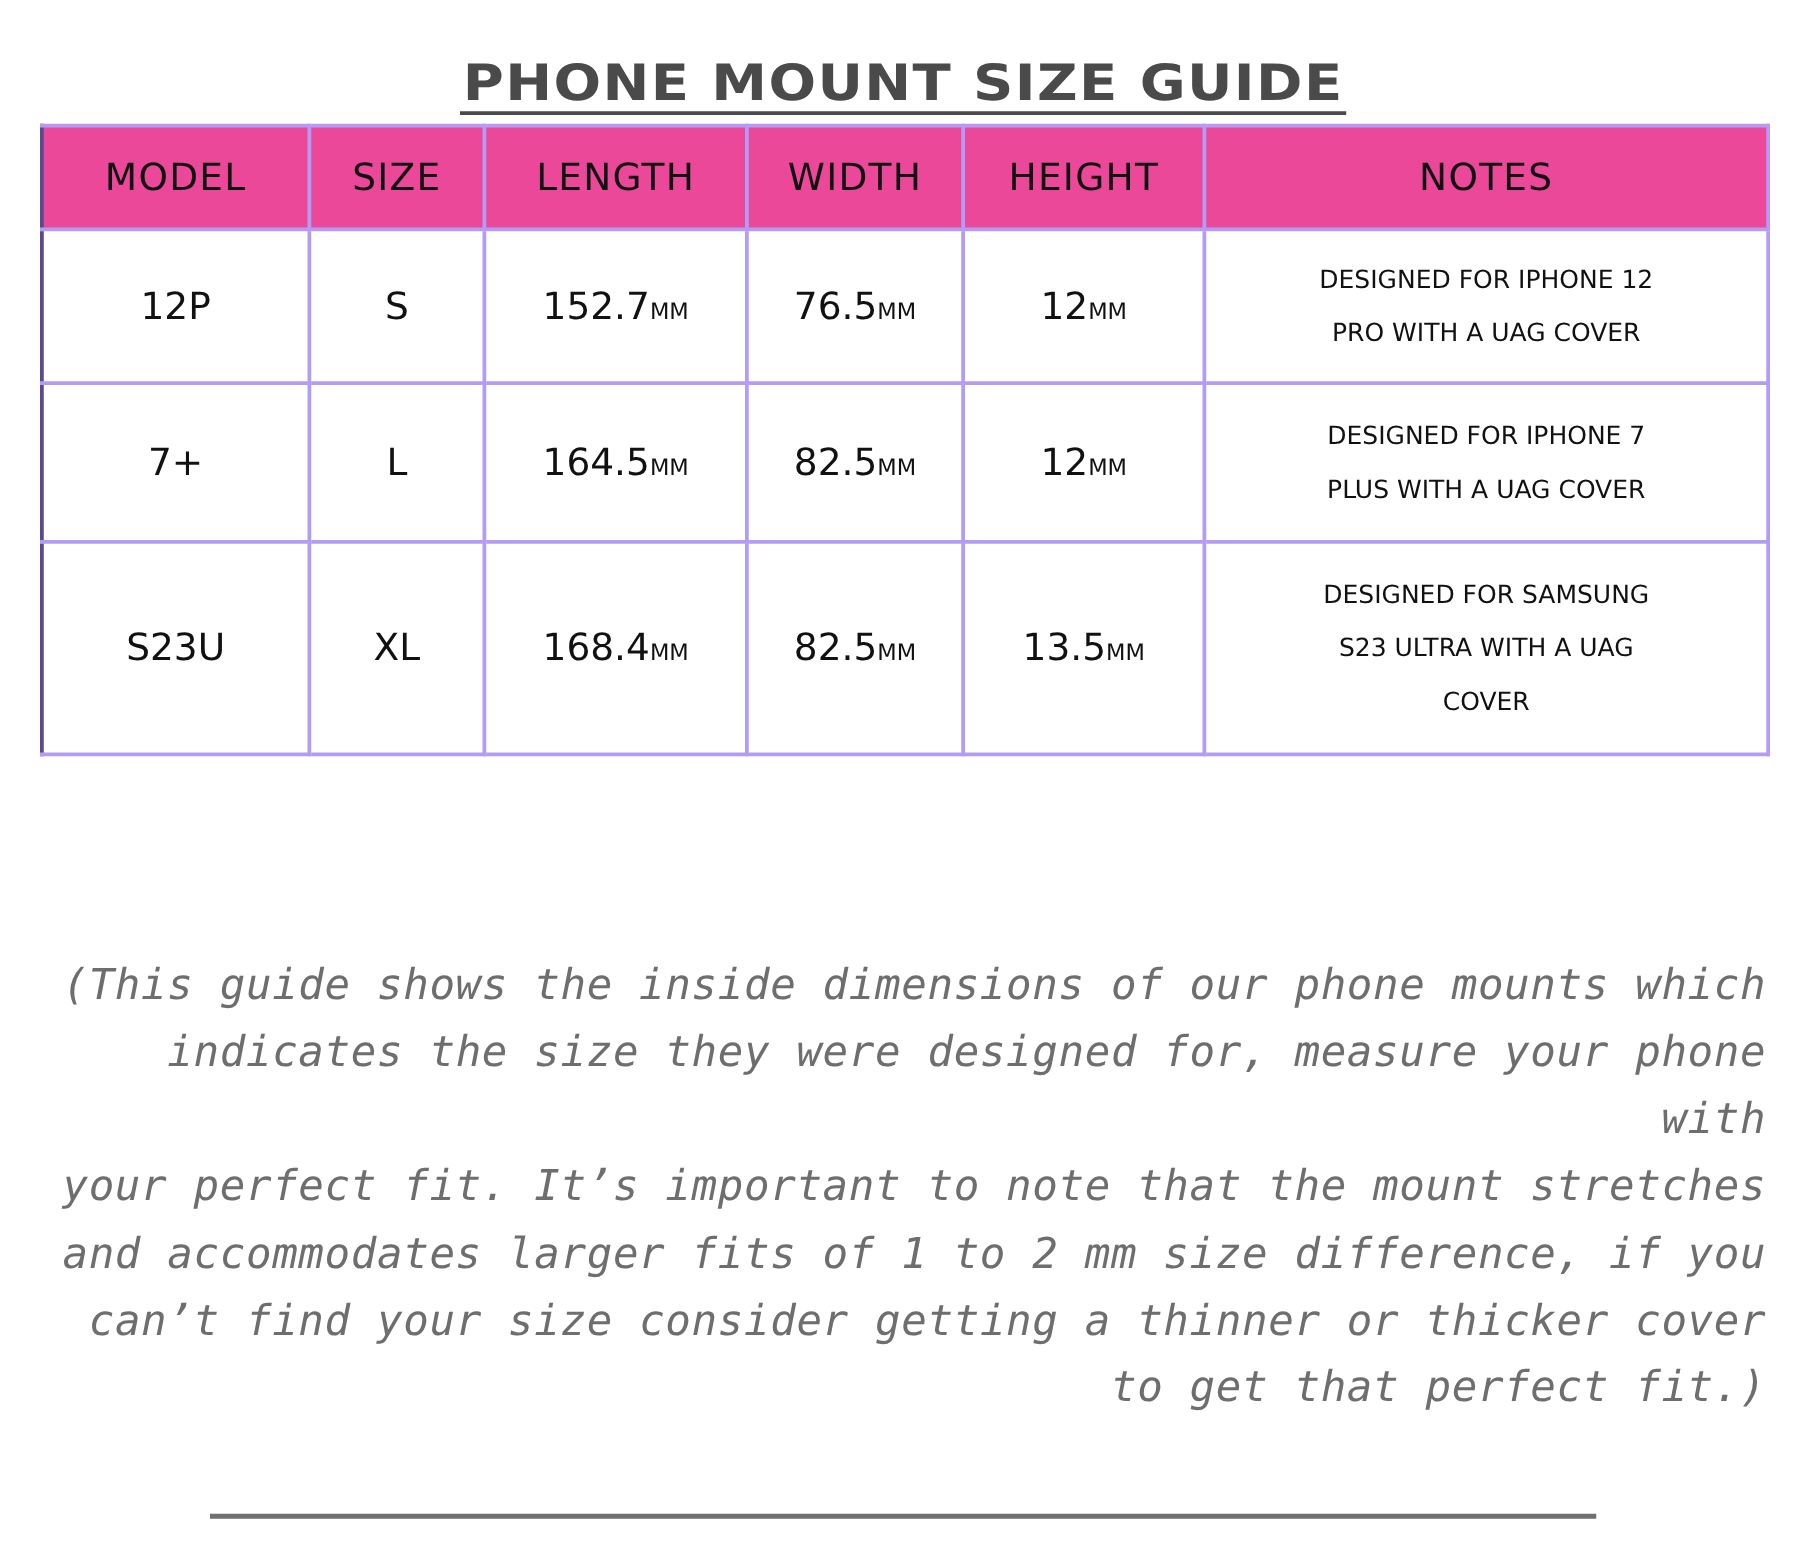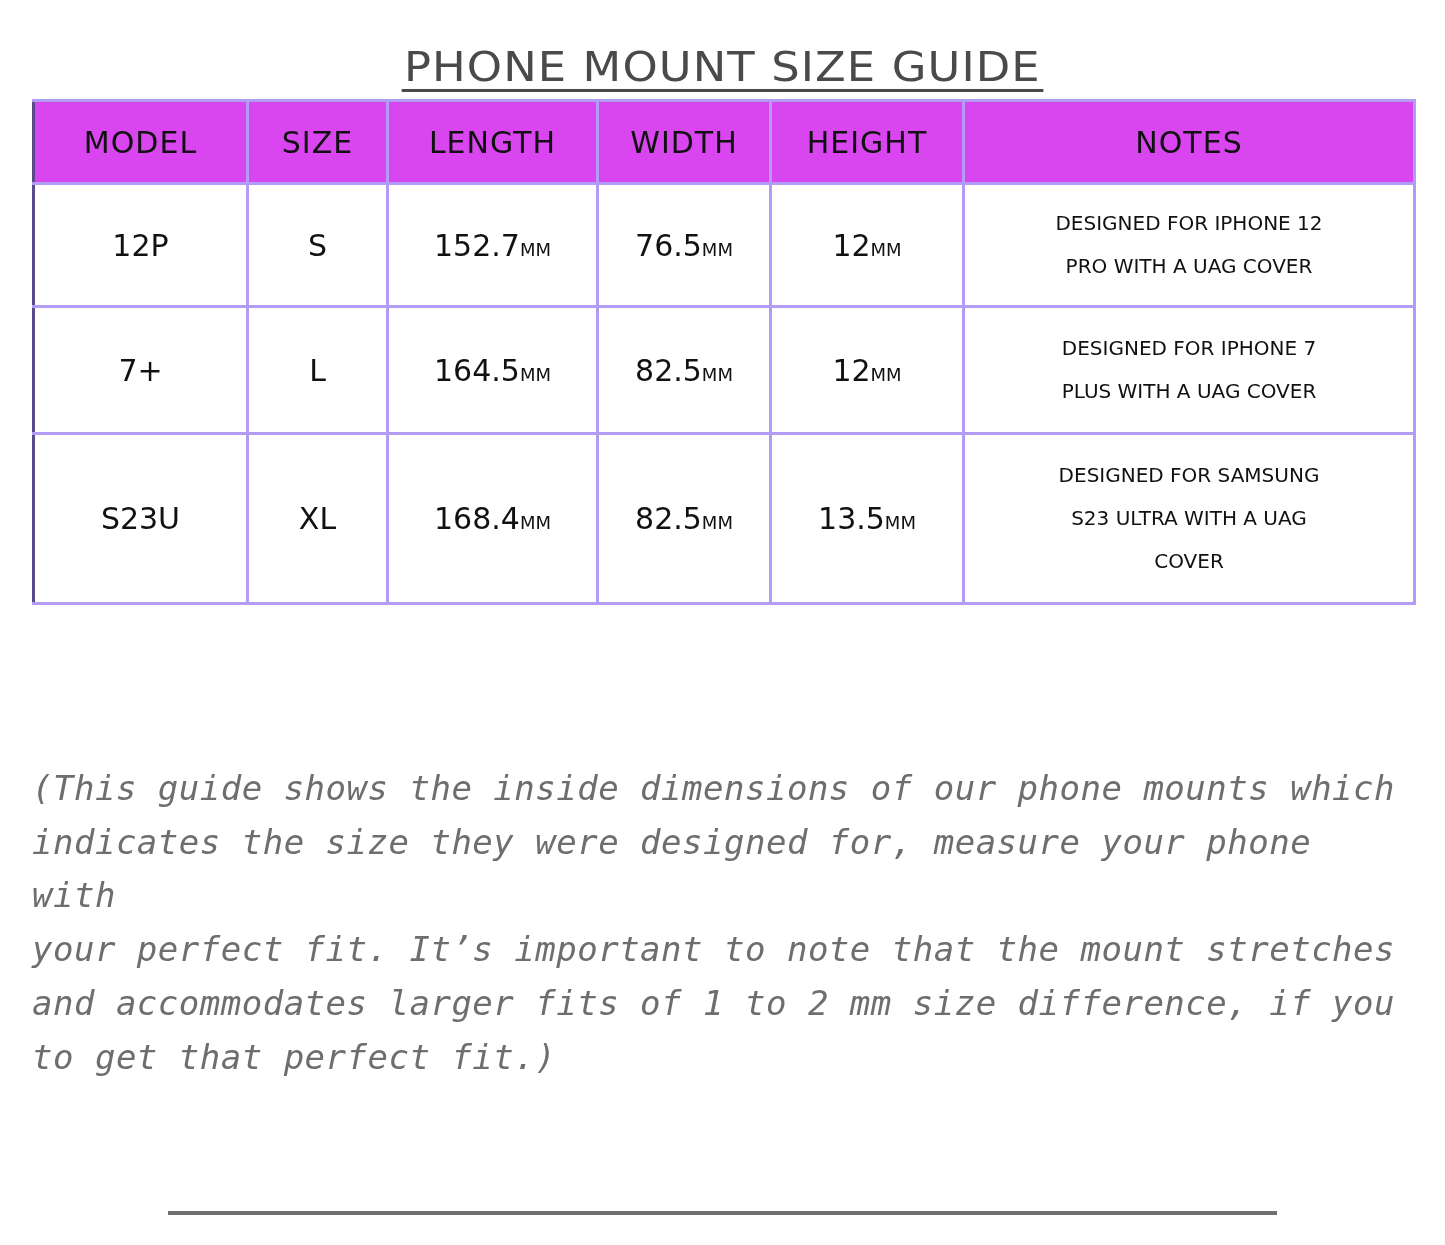--- a/index.html
+++ b/index.html
@@ -17,21 +17,21 @@
     .title {
       position: absolute;
       left: 0;
       top: 14px;
       width: 1445px;
       text-align: center;
       font-family: "DejaVu Sans", sans-serif;
       font-size: 40px;
       letter-spacing: 1px;
       color: #4a4a4a;
-      font-weight: normal;
+      font-weight: bold;
       line-height: 52px;
     }
     .title span {
       display: inline-block;
       border-bottom: 3px solid #4a4a4a;
       line-height: 44px;
       padding: 0 2px;
       transform: scaleX(1.12);
     }
     table.guide {
@@ -46,21 +46,21 @@
       border: 3px solid #b39cf5;
       text-align: center;
       vertical-align: middle;
       padding: 0;
       color: #111111;
     }
     table.guide th:first-child, table.guide td:first-child {
       border-left: 3px solid #5a4a8a;
     }
     table.guide thead th {
-      background: #d946ef;
+      background: #ec4899;
       height: 80px;
       font-family: "DejaVu Sans", sans-serif;
       font-weight: normal;
       font-size: 30px;
       letter-spacing: 1px;
     }
     table.guide tbody td {
       background: #ffffff;
       font-family: "DejaVu Sans", sans-serif;
       font-size: 30px;
@@ -79,21 +79,21 @@
     }
     .row1 td { height: 120px; }
     .row2 td { height: 120px; }
     .row3 td { height: 124px; }
     .row4 td { height: 167px; }
     .disclaimer {
       position: absolute;
       left: 32px;
       top: 762px;
       width: 1381px;
-      text-align: left;
+      text-align: right;
       font-family: "DejaVu Sans Mono", monospace;
       font-style: italic;
       font-size: 34px;
       line-height: 53.7px;
       color: #6e6e6e;
       letter-spacing: 0.5px;
     }
     .rule {
       position: absolute;
       left: 168px;
@@ -163,16 +163,17 @@
       </td>
     </tr>
   </tbody>
 </table>
 
 <div class="disclaimer">
   <div>(This guide shows the inside dimensions of our phone mounts which</div>
   <div>indicates the size they were designed for, measure your phone with</div>
   <div>your perfect fit. It’s important to note that the mount stretches</div>
   <div>and accommodates larger fits of 1 to 2 mm size difference, if you</div>
+  <div>can’t find your size consider getting a thinner or thicker cover</div>
   <div>to get that perfect fit.)</div>
 </div>
 
 <div class="rule"></div>
 
 </body></html>

